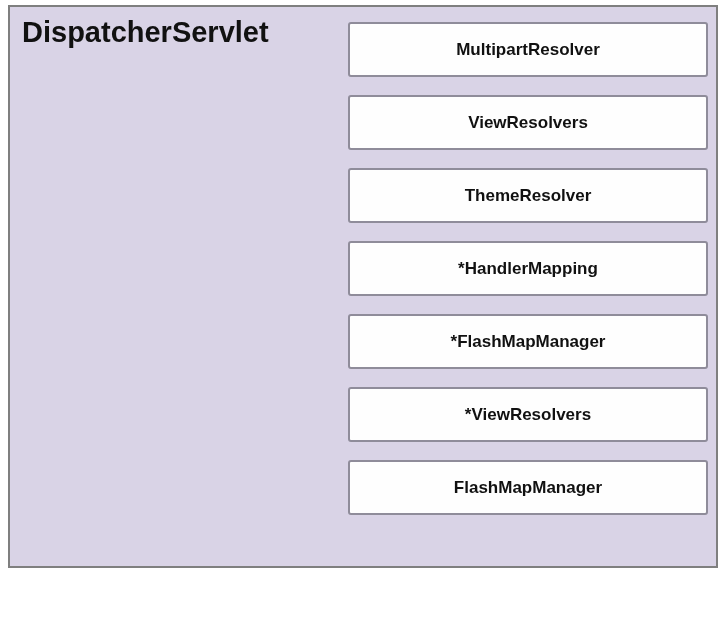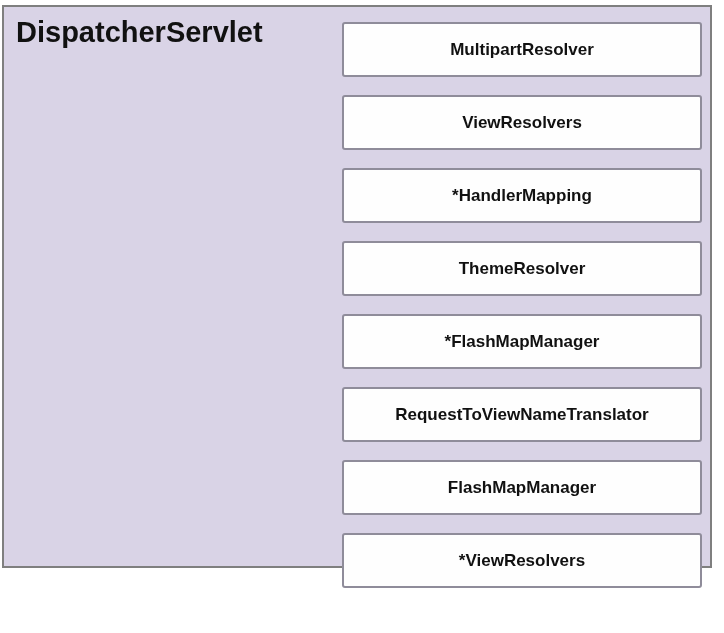--- a/index.html
+++ b/index.html
@@ -10,21 +10,21 @@
   }
   .canvas {
     position: relative;
     width: 724px;
     height: 633px;
     background: #ffffff;
     overflow: hidden;
   }
   .container {
     position: absolute;
-    left: 2px;
+    left: 8px;
     top: 5px;
     width: 710px;
     height: 563px;
     box-sizing: border-box;
     background: var(--container-fill, #d9d3e6);
     border: 2px solid var(--container-border, #7f7f7f);
   }
   .container-title {
     position: absolute;
     left: 12px;
@@ -70,38 +70,35 @@
 
   <div class="component-box">
     <span>MultipartResolver</span>
   </div>
 
   <div class="component-box">
     <span>ViewResolvers</span>
   </div>
 
   <div class="component-box">
-    <span>*HandlerMapping</span>
+    <span>ThemeResolver</span>
   </div>
 
   <div class="component-box">
-    <span>ThemeResolver</span>
+    <span>*HandlerMapping</span>
   </div>
 
   <div class="component-box">
     <span>*FlashMapManager</span>
   </div>
 
 
+
   <div class="component-box">
-    <span>RequestToViewNameTranslator</span>
+    <span>*ViewResolvers</span>
   </div>
 
   <div class="component-box">
     <span>FlashMapManager</span>
-  </div>
-
-  <div class="component-box">
-    <span>*ViewResolvers</span>
   </div>
 </div>
   </div>
 </div>
 
 </body></html>

